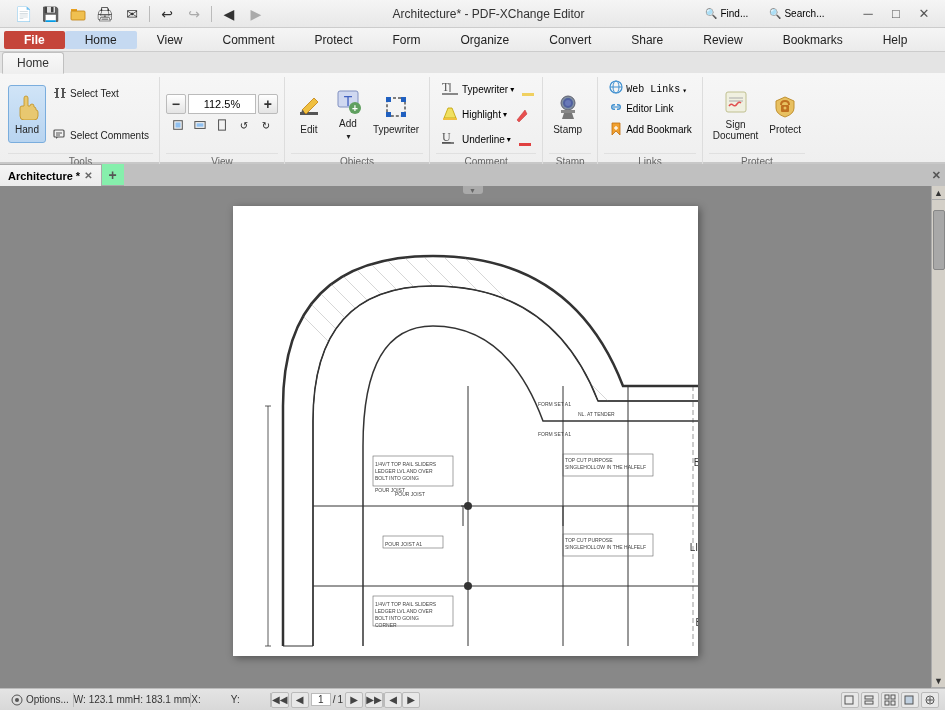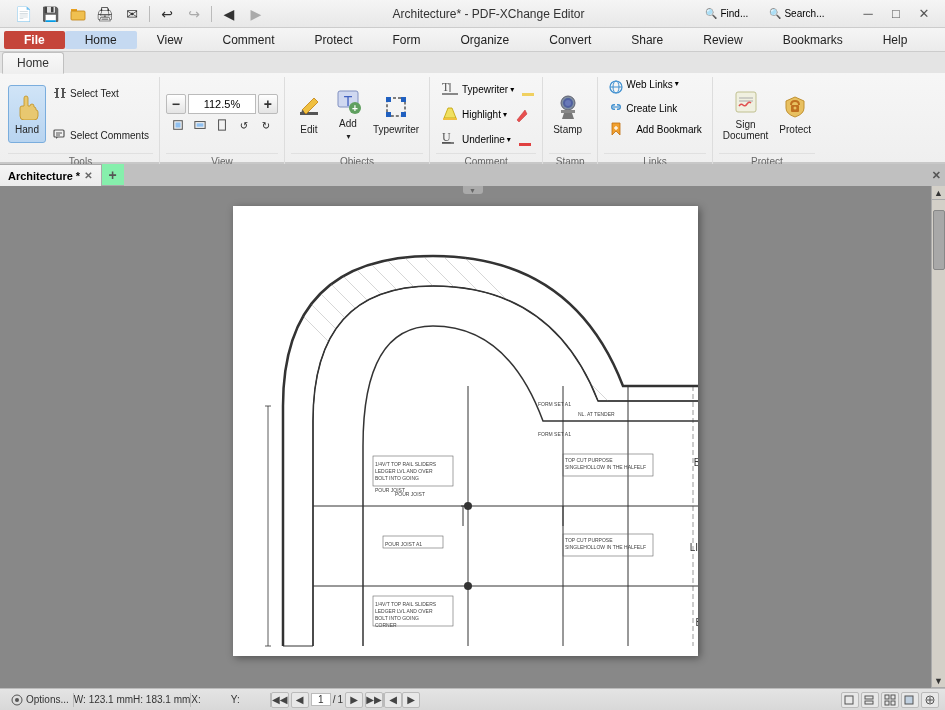--- a/index.html
+++ b/index.html
@@ -533,38 +533,38 @@
             </svg>
           </div>
           <span>Stamp</span>
         </div>
       </div>
       <div class="ribbon-group-label" style="font-size:10px;color:#666;text-align:center;padding:2px 0;border-top:1px solid #e0e0e0;margin-top:2px;">Stamp</div>
     </div>
 
     <div class="ribbon-group">
       <div class="ribbon-group-content" style="flex-direction:column;align-items:flex-start;gap:1px;">
-        <div style="display:flex;align-items:flex-start;gap:2px;cursor:pointer;padding:2px 4px;border-radius:2px;">
+        <div style="display:flex;align-items:flex-end;gap:2px;cursor:pointer;padding:2px 4px;border-radius:2px;font-family:Liberation Mono, monospace;">
           <svg width="16" height="16" viewBox="0 0 16 16">
               <circle cx="8" cy="8" r="6" fill="none" stroke="#4090d0" stroke-width="1.2"></circle>
               <ellipse cx="8" cy="8" rx="3" ry="6" fill="none" stroke="#4090d0" stroke-width="1"></ellipse>
               <line x1="2" y1="8" x2="14" y2="8" stroke="#4090d0" stroke-width="1"></line>
             </svg>
           <span style="font-size:10px;">Web Links</span>
           <span style="font-size:8px;">▾</span>
         </div>
         <div style="display:flex;align-items:center;gap:2px;cursor:pointer;padding:2px 4px;border-radius:2px;">
           <svg width="16" height="16" viewBox="0 0 16 16">
               <path d="M6 10 Q3 10 3 7 Q3 4 6 4 L7 4 L7 5.5 L6 5.5 Q4.5 5.5 4.5 7 Q4.5 8.5 6 8.5 L7 8.5 L7 10 Z" fill="#4090d0"></path>
               <path d="M10 4 Q13 4 13 7 Q13 10 10 10 L9 10 L9 8.5 L10 8.5 Q11.5 8.5 11.5 7 Q11.5 5.5 10 5.5 L9 5.5 L9 4 Z" fill="#4090d0"></path>
               <line x1="5" y1="7" x2="11" y2="7" stroke="#4090d0" stroke-width="1.2"></line>
             </svg>
-          <span style="font-size:10px;">Create Link</span>
-        </div>
-        <div style="display:flex;align-items:center;gap:12px;cursor:pointer;padding:2px 4px;border-radius:2px;">
+          <span style="font-size:10px;">Editor Link</span>
+        </div>
+        <div style="display:flex;align-items:center;gap:2px;cursor:pointer;padding:2px 4px;border-radius:2px;">
           <svg width="16" height="16" viewBox="0 0 16 16">
               <path d="M4 2 L12 2 L12 14 L8 10 L4 14 Z" fill="#f0a030" stroke="#c07010" stroke-width="0.8"></path>
               <line x1="8" y1="5" x2="8" y2="9" stroke="white" stroke-width="1.2"></line>
               <line x1="6" y1="7" x2="10" y2="7" stroke="white" stroke-width="1.2"></line>
             </svg>
           <span style="font-size:10px;">Add Bookmark</span>
         </div>
       </div>
       <div class="ribbon-group-label">Links</div>
     </div>

